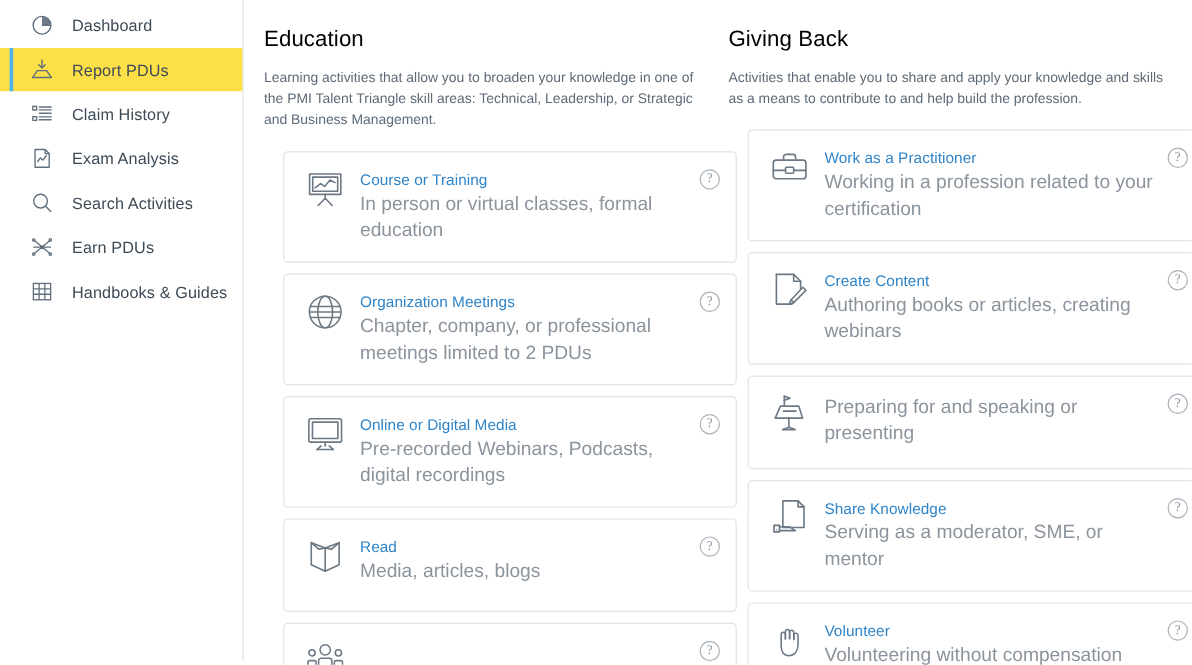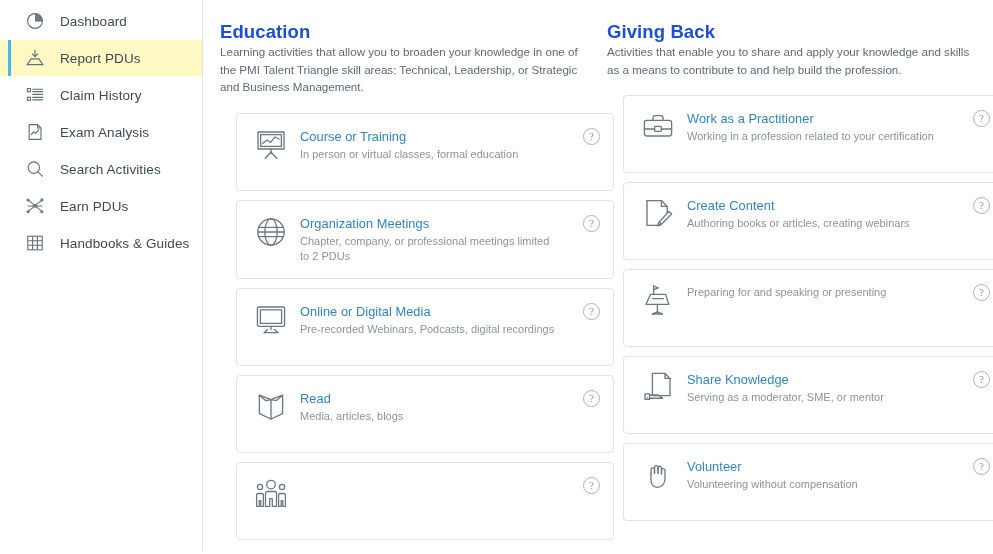--- a/index.html
+++ b/index.html
@@ -52,21 +52,21 @@
   }
 
   .nav-item .nav-label {
     font-size: 13.5px;
     color: #3d4a57;
     letter-spacing: .1px;
     white-space: nowrap;
   }
 
   .nav-item.active {
-    background: #fef9c3;
+    background: #fde047;
   }
   .nav-item.active::before {
     content: "";
     position: absolute;
     left: 8px;
     top: 0;
     bottom: 0;
     width: 3px;
     background: #4db3e8;
   }
@@ -81,23 +81,24 @@
 
   .column {
     padding-top: 21px;
     position: relative;
   }
   .column.left  { width: 395px; padding-left: 17px; padding-right: 12px; }
   .column.right { width: 395px; padding-left: 9px;  padding-right: 3px; }
 
   .col-title {
     font-size: 18.5px;
-    font-weight: bold;
-    color: #1d4ed8;
+    font-weight: normal;
+    color: #000000;
     letter-spacing: .1px;
+    margin-bottom: 13px;
   }
 
   .col-desc {
     font-size: 11.6px;
     line-height: 1.52;
     color: #5d6a77;
     max-width: 370px;
     margin-bottom: 17px;
   }
 
@@ -135,21 +136,21 @@
 
   .card-title {
     font-size: 12.8px;
     color: #2f84c8;
     line-height: 1.25;
     margin-bottom: 2px;
     letter-spacing: .05px;
   }
 
   .card-sub {
-    font-size: 11px;
+    font-size: 16px;
     color: #8b949d;
     line-height: 1.38;
     max-width: 258px;
   }
   .column.right .card-sub { max-width: 290px; }
 
   .help-icon {
     position: absolute;
     right: 13px;
     top: 14px;

